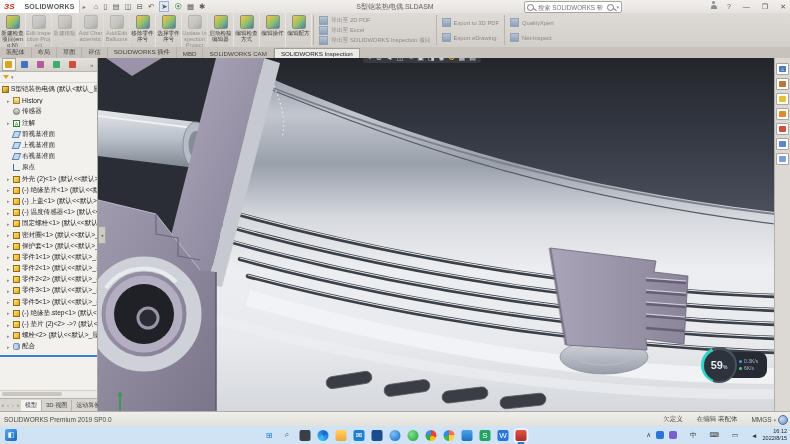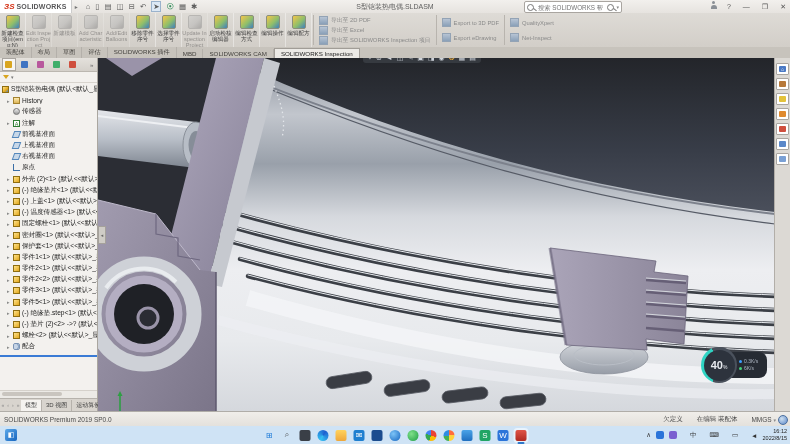--- a/index.html
+++ b/index.html
@@ -1,20 +1,20 @@
 <!DOCTYPE html>
 <html><head>
 <meta charset="utf-8">
 <style>
   html,body{margin:0;padding:0;width:790px;height:444px;overflow:hidden;
     font-family:"Liberation Sans","DejaVu Sans",sans-serif;-webkit-font-smoothing:antialiased;}
   
   .titlebar{position:absolute;left:0;top:0;width:790px;height:13px;background:linear-gradient(#f2f0ed,#e6e3df);
     border-bottom:1px solid #c9c5bf;display:flex;align-items:center;font-size:7px;color:#555;}
-  .logo{display:flex;align-items:center;gap:2px;padding:0 4px;background:#fff;height:100%;border-right:1px solid #ccc;}
+  .logo{display:flex;align-items:center;gap:10px;padding:0 4px;background:#fff;height:100%;border-right:1px solid #ccc;}
   .logo-mark{color:#d42e12;font-weight:bold;font-style:italic;font-size:8px;}
   .logo-brand{color:#58585a;font-weight:bold;font-size:7px;letter-spacing:.2px;}
   .qa{display:flex;align-items:center;gap:5px;margin-left:8px;color:#5a5a5a;}
   .qa .qi{font-size:7.5px;cursor:default;}
   .qa .boxed{border:1px solid #9ab2cc;background:#dce8f4;padding:0 1px;}
   .win-title{position:absolute;left:50%;transform:translateX(-50%);color:#5f5f5f;font-size:7px;white-space:nowrap;}
   .searchbox{position:absolute;right:168px;top:1px;width:92px;height:10px;background:#fff;border:1px solid #a9a5a0;
     border-radius:2px;display:flex;align-items:center;padding:0 2px;gap:2px;}
   .searchbox input{border:none;outline:none;flex:1;font-size:6.3px;color:#444;min-width:0;background:transparent;
     font-family:"Liberation Sans",sans-serif;}
@@ -622,21 +622,21 @@
             <span>0.3K/s</span>
           </div>
         <div class="perf-row">
             <span class="pdot" id="dot-down" style="background: rgb(67, 209, 122);"></span>
             <span>6K/s</span>
           </div>
       </div>
       <div class="perf-circle">
         <div class="perf-ring" id="perf-ring" style="background: conic-gradient(from 200deg, rgb(47, 212, 195) 0deg, rgb(47, 212, 195) 38%, rgb(74, 81, 92) 38%, rgb(74, 81, 92) 100%);"></div>
         <div class="perf-inner">
-          <span class="perf-val">40</span>
+          <span class="perf-val">59</span>
           <span class="perf-sign">%</span>
         </div>
       </div>
     </div>
     <div class="pane-arrow">◂</div>
   </div>
 
   <div class="taskpane">
 
       <span class="tp-ic">

